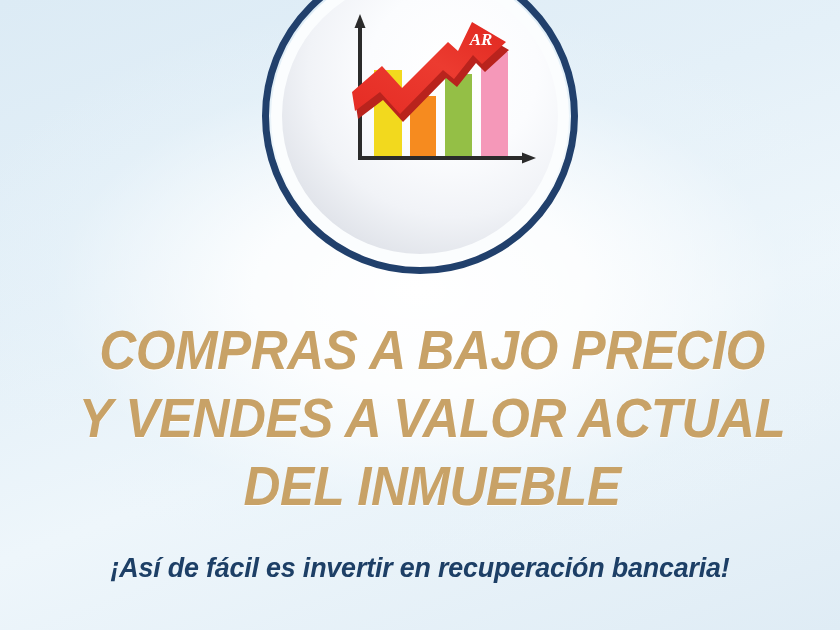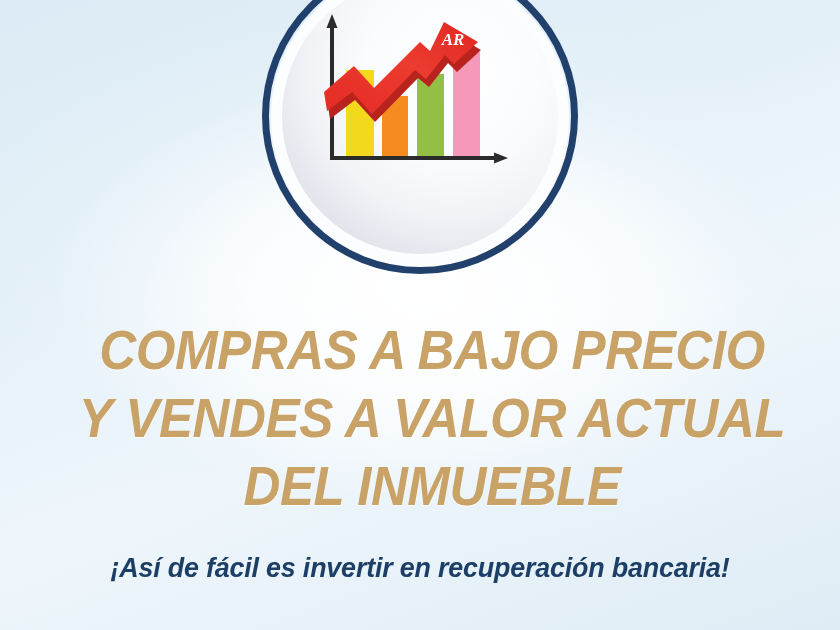--- a/index.html
+++ b/index.html
@@ -57,21 +57,21 @@
     right: 20px;
     bottom: 20px;
     border-radius: 50%;
     background:
       radial-gradient(circle at 62% 34%, #ffffff 0%, #fbfcfe 34%, #f1f3f7 58%, #e2e5eb 76%, #ced3dc 92%, #c6ccd6 100%);
   }
 
   
   #badge-chart {
     position: absolute;
-    left: 40px;
+    left: 68px;
     top: 50px;
     width: 218px;
     height: 190px;
   }
   #badge-chart svg { display: block; width: 100%; height: 100%; }
 
   
   #headline {
     position: absolute;
     left: 12px;

